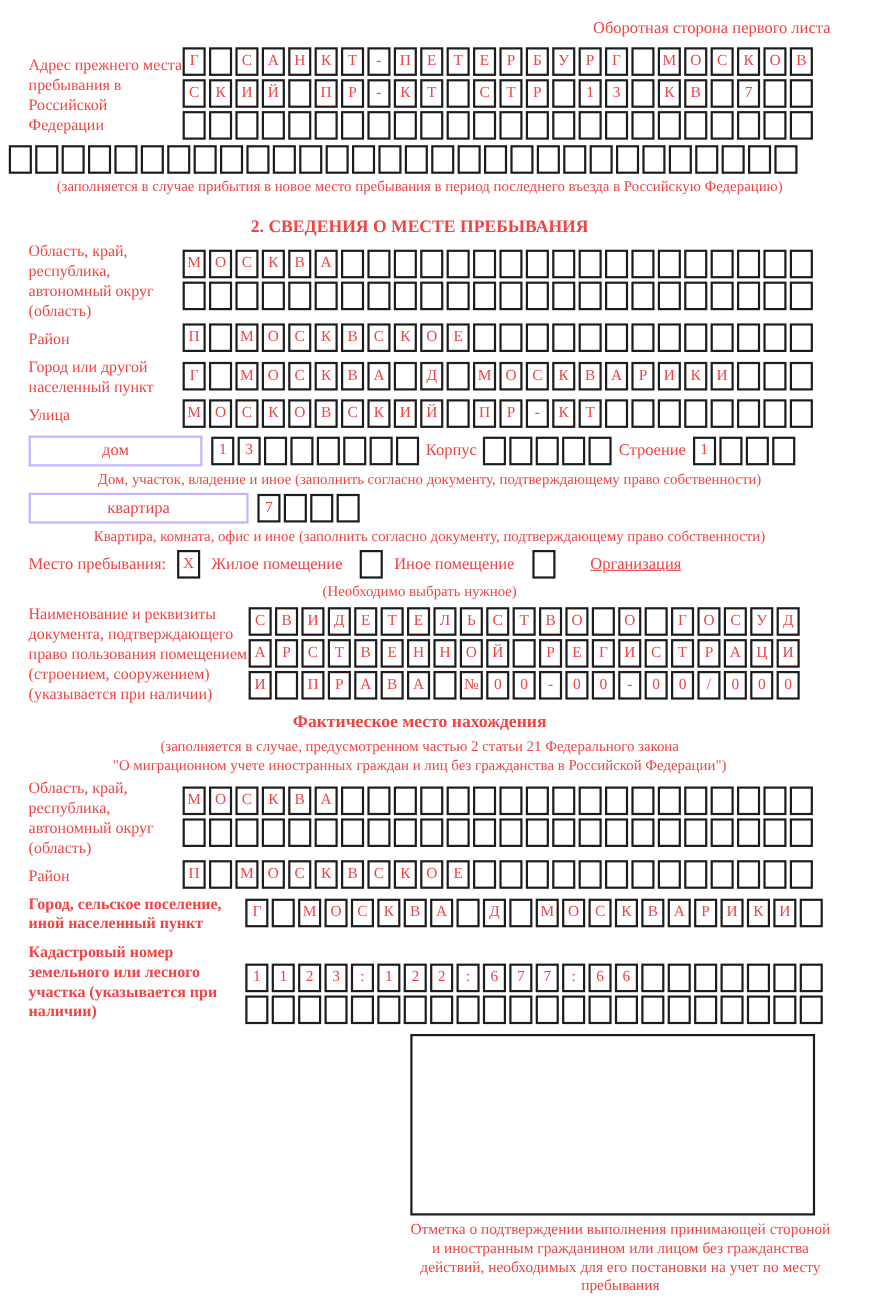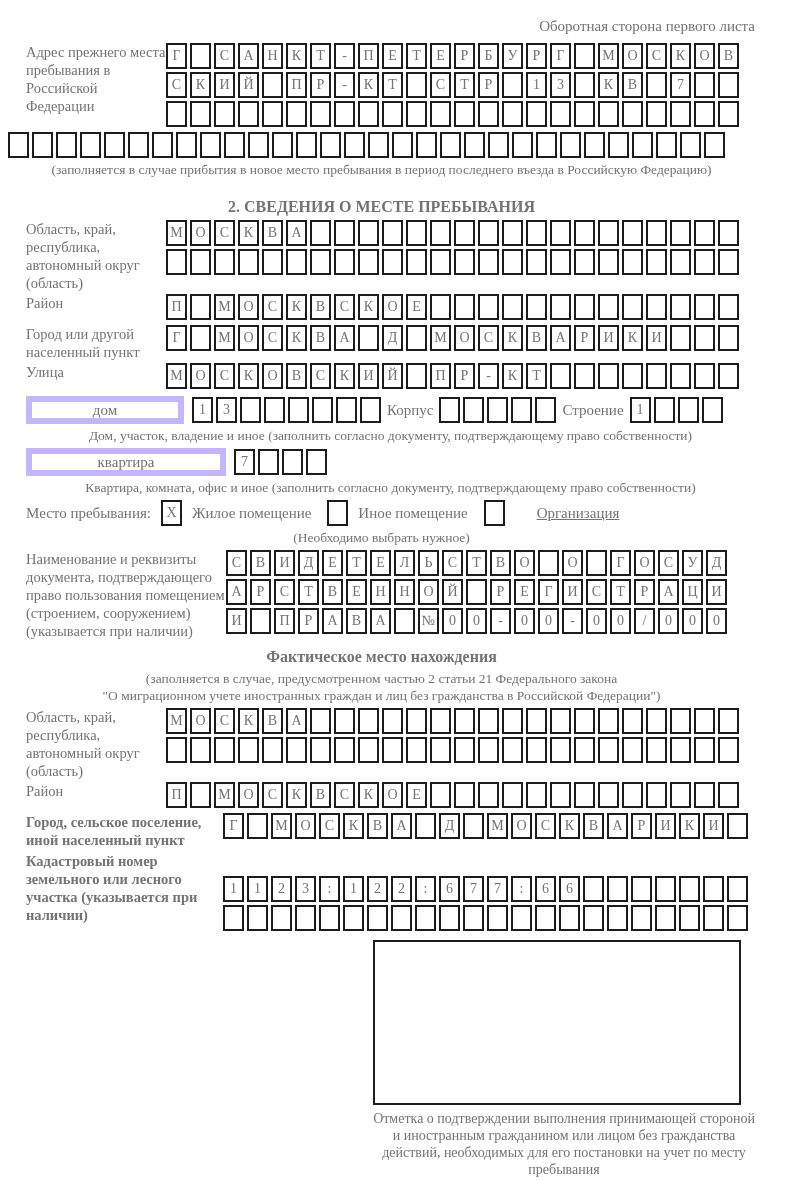--- a/index.html
+++ b/index.html
@@ -1,23 +1,23 @@
 <!DOCTYPE html>
 <html><head>
 <meta charset="utf-8">
 <style>
   html,body { margin:0; padding:0; background:#fff; }
   .page {
     position:relative; width:800px; height:1180px; box-sizing:border-box;
     padding:10px 45px 0 8px; background:#fff; overflow:hidden;
-    font-family:"Liberation Serif","DejaVu Serif",serif; color:#737373;
+    font-family:"Liberation Serif","DejaVu Serif",serif; color:#ef4444;
   }
   .header-note { text-align:right; font-size:15px; margin-top:8px; }
 
-  .field { display:flex; align-items:flex-start; }
+  .field { display:flex; align-items:center; }
   .field .label {
     flex:0 0 auto; box-sizing:border-box; padding-left:18px;
     font-size:14.5px; line-height:18px;
   }
   .lbl-140 { width:158px; }
   .lbl-210 { width:218px; }
   .lbl-213 { width:215px;font-weight:bold; }
   .rows { flex:1 1 auto; }
 
   .grid { display:flex; gap:3px; margin-bottom:3px; }
@@ -26,21 +26,21 @@
     border:2px solid #1c1c1c; display:flex; align-items:center; justify-content:center;
     font-size:14px; line-height:1; background:#fff;
   }
   .caption { font-size:13.5px; line-height:17px;text-align:center; }
   .caption.center { text-align:center; }
   .caption.indent { padding-left:18px; }
   .section-title { text-align:center; font-weight:bold; font-size:16px; margin:20px 0 4px 0; }
 
   .inline-row { display:flex; align-items:center; padding-left:18px; }
   .bigbox {
-    box-sizing:border-box; border:6px solid #c4b5fd; height:28px;
+    box-sizing:border-box; border:2px solid #c4b5fd; height:28px;
     display:flex; align-items:center; justify-content:center; font-size:15px; background:#fff;
   }
   .bigbox.house { width:158px; margin-right:8px; }
   .bigbox.flat  { width:200px; margin-right:8px; }
   .inline-label { font-size:15px; margin:0 6px; white-space:nowrap; }
   .stay-row { display:flex; align-items:center; padding-left:18px; font-size:15px; }
   .stay-row .cell { margin:0 10px; }
   .stay-row .opt-label { margin-right:6px; }
   .gap-lg { margin-left:22px;text-decoration:underline; }
 

